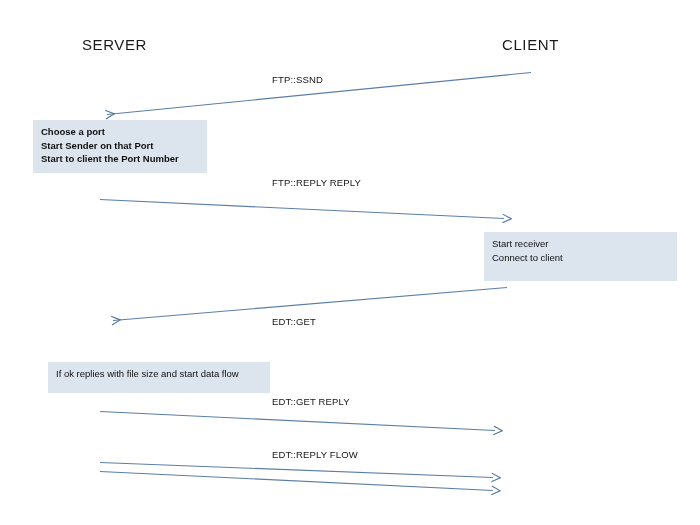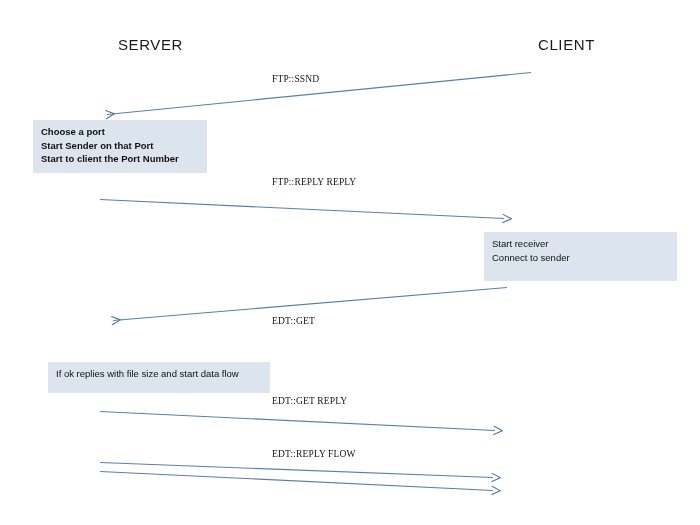--- a/index.html
+++ b/index.html
@@ -25,25 +25,24 @@
     height: 525px;
     pointer-events: none;
   }
   .lifeline-label {
     position: absolute;
     font-family: "Liberation Sans", sans-serif;
     font-size: 15px;
     letter-spacing: 0.6px;
     color: #1a1a1a;
     white-space: nowrap;
-    margin-left: 36px;
   }
   .msg-label {
     position: absolute;
-    font-family: Liberation Serif, serif;
+    font-family: Liberation Sans, sans-serif;
     font-size: 9.5px;
     letter-spacing: 0.15px;
     color: #151515;
     white-space: nowrap;
   }
   .note-box {
     position: absolute;
     background: #dce4ee;
     box-sizing: border-box;
     padding: 5px 7px 5px 8px;
@@ -111,20 +110,20 @@
   <div class="msg-label" style="left:272px; top:449px;">EDT::REPLY FLOW</div>
 
   <div class="note-box" style="left:33px; top:120px; width:174px; height:53px;font-weight:bold;">
     <div class="note-line">Choose a port</div>
     <div class="note-line">Start Sender on that Port</div>
     <div class="note-line">Start to client the Port Number</div>
   </div>
 
   <div class="note-box" style="left:472px; top:232px; width:193px; height:49px;margin-left:12px;">
     <div class="note-line">Start receiver</div>
-    <div class="note-line">Connect to sender</div>
+    <div class="note-line">Connect to client</div>
   </div>
 
   <div class="note-box" style="left:48px; top:362px; width:222px; height:31px;">
     <div class="note-line wrap">If ok replies with file size and start data flow</div>
   </div>
 
 </div>
 
 </body></html>

